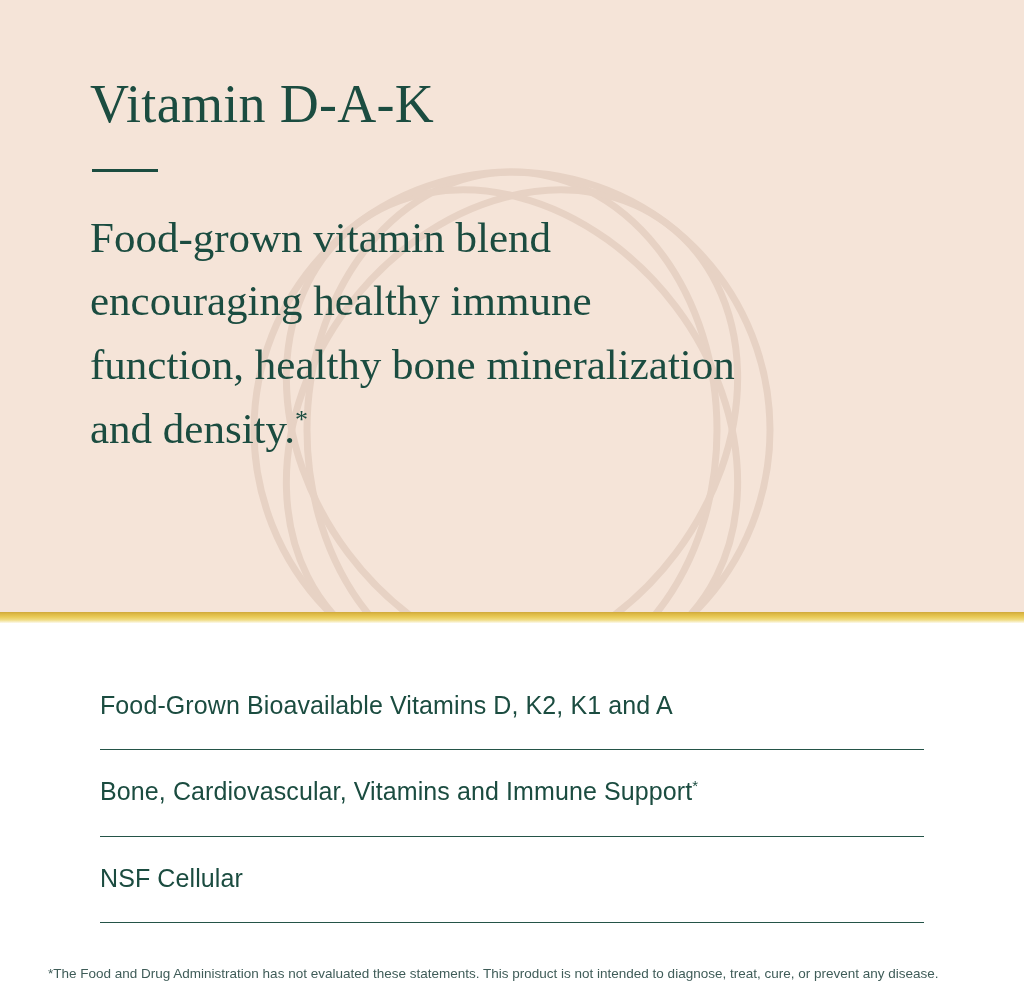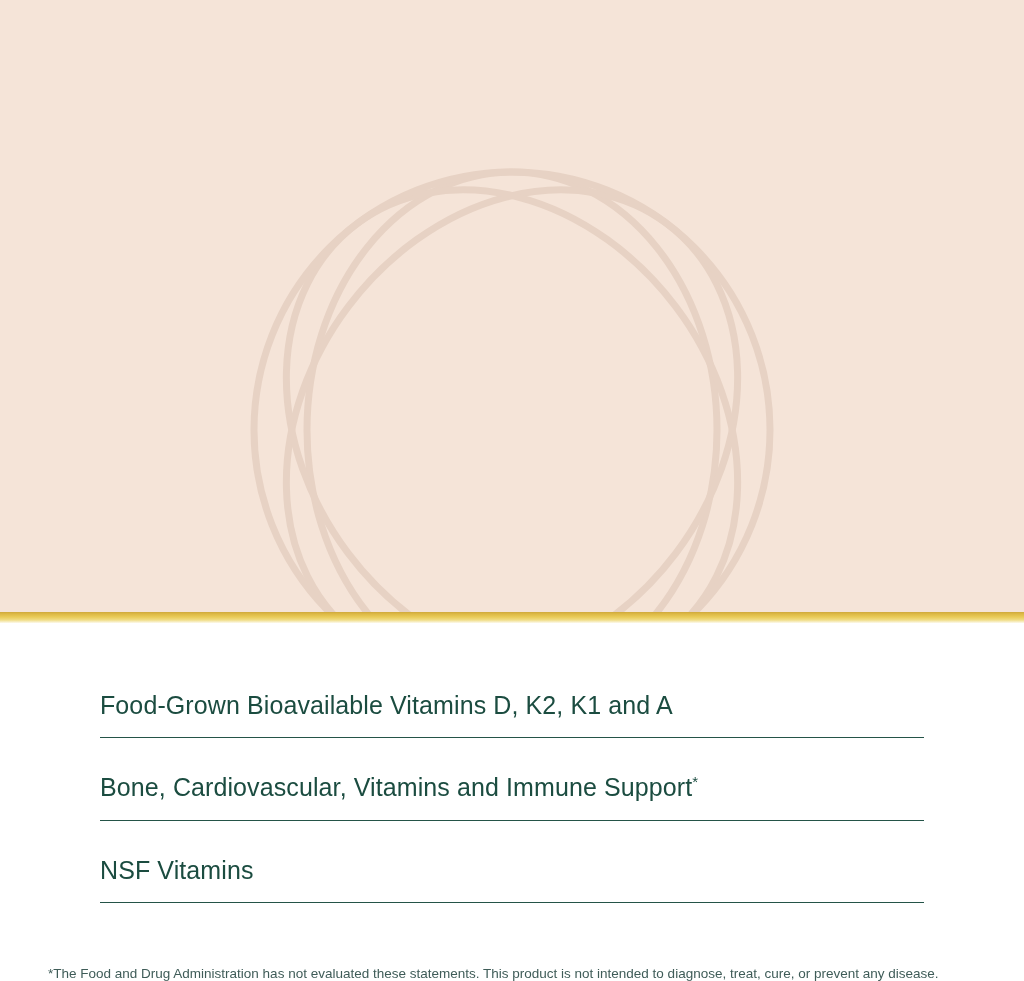--- a/index.html
+++ b/index.html
@@ -92,22 +92,22 @@
 
   
   .features {
     position: absolute;
     left: 100px;
     top: 690px;
     width: 824px;
   }
   .feature-row {
     border-bottom: 1.6px solid #245348;
-    padding: 0 0 16px 0;
-    margin: 0 0 34px 0;
+    padding: 0 0 28px 0;
+    margin: 0 0 26px 0;
   }
   .feature-row:last-child {
     margin-bottom: 0;
   }
   .feature-text {
     display: block;
     font-family: "Liberation Sans", sans-serif;
     font-weight: 400;
     font-size: 25px;
     line-height: 1.25;
@@ -142,35 +142,42 @@
 
     <svg class="hero-pattern" viewBox="0 0 1024 612" preserveAspectRatio="none" aria-hidden="true">
       <g fill="none" stroke="#e7d2c4" stroke-width="7">
         <ellipse cx="512" cy="430" rx="205" ry="258"></ellipse>
         <ellipse cx="512" cy="430" rx="205" ry="258" transform="rotate(37 512 430)"></ellipse>
         <ellipse cx="512" cy="430" rx="205" ry="258" transform="rotate(-37 512 430)"></ellipse>
         <ellipse cx="512" cy="430" rx="258" ry="258"></ellipse>
       </g>
     </svg>
 
+    <div class="hero-content">
+      <h1 class="hero-title">Vitamin D-A-K</h1>
+
+      <div class="title-rule"></div>
+
+      <p class="hero-sub"><span>Food-grown vitamin blend encouraging healthy immune function, healthy bone mineralization and density.</span><span class="asterisk">*</span></p>
+    </div>
   </div>
 
   <div class="gold-bar"></div>
 
   <div class="features">
 
     <div class="feature-row">
       <span class="feature-text"><span>Food-Grown Bioavailable Vitamins D, K2, K1 and A</span><span class="asterisk"></span></span>
     </div>
 
     <div class="feature-row">
       <span class="feature-text"><span>Bone, Cardiovascular, Vitamins and Immune Support</span><span class="asterisk">*</span></span>
     </div>
 
     <div class="feature-row">
-      <span class="feature-text"><span>NSF Vitamins</span><span class="asterisk"></span></span>
+      <span class="feature-text"><span>NSF Cellular</span><span class="asterisk"></span></span>
     </div>
 
   </div>
 
   <div class="disclaimer">*The Food and Drug Administration has not evaluated these statements. This product is not intended to diagnose, treat, cure, or prevent any disease.</div>
 
 </div>
 
 </body></html>

